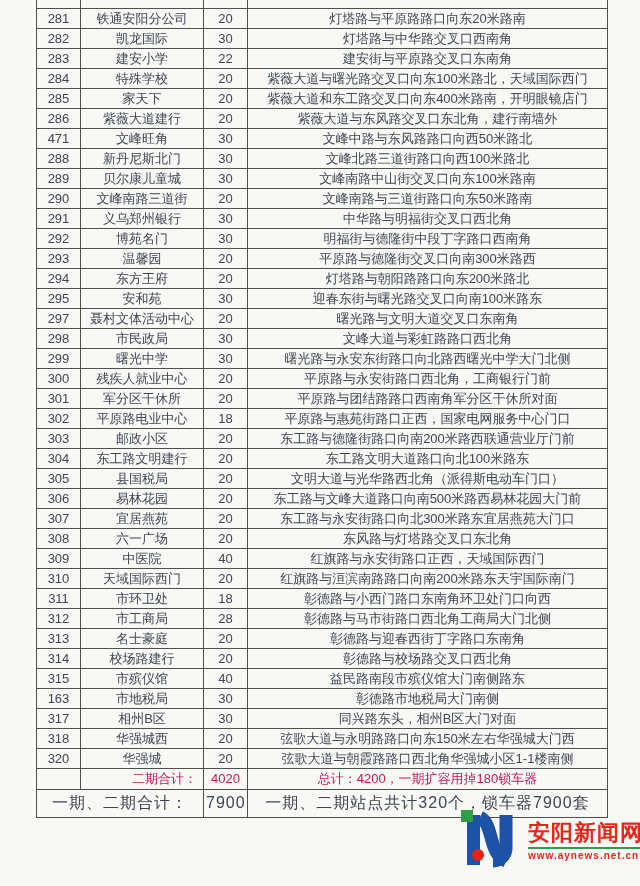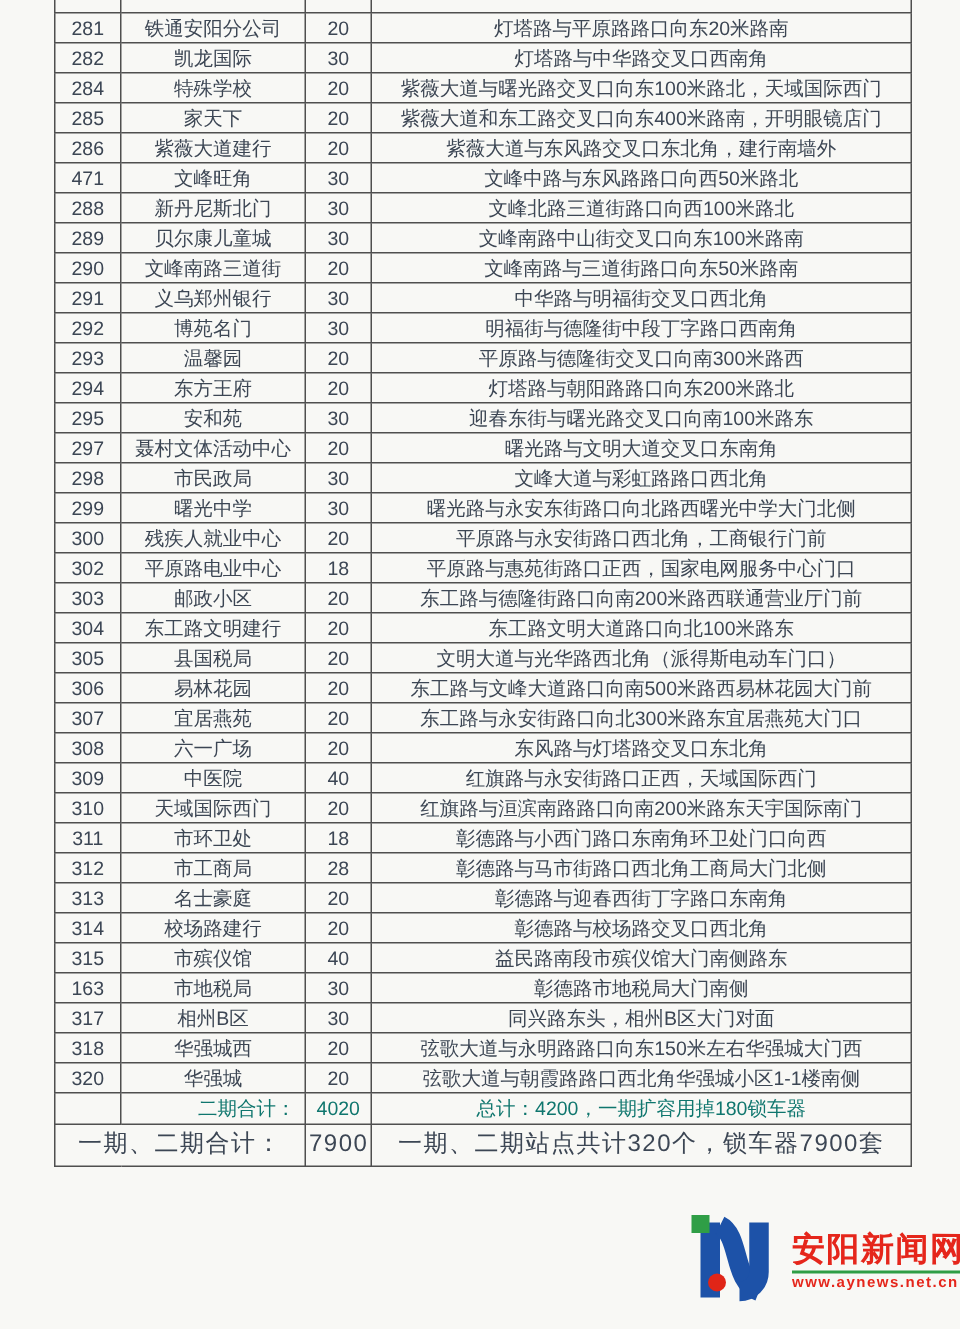--- a/index.html
+++ b/index.html
@@ -26,21 +26,21 @@
     padding:0 2px;
     overflow:hidden;
     white-space:nowrap;
   }
   .col-no{width:44px;}
   .col-name{width:123px;}
   .col-qty{width:44px;}
   .col-desc{width:360px;}
   tr.partial td{border-top:none;height:8px;}
   tr.data-row td{height:19px;}
-  tr.summary2 td{height:20px;color:#0f766e;border-radius:10px;}
+  tr.summary2 td{height:20px;color:#be185d;border-radius:10px;}
   tr.summary2 td.lbl{text-align:right;padding-right:6px;}
   tr.summary-total td{height:27px;font-size:16px;letter-spacing:1px;}
   .watermark{
     position:absolute;left:452px;top:810px;
     width:196px;height:70px;
     display:flex;align-items:flex-start;
   }
   .wm-logo{width:74px;height:62px;flex:0 0 auto;}
   .wm-text{margin-left:2px;margin-top:12px;}
   .wm-title{
@@ -80,20 +80,26 @@
       <td>20</td>
       <td>灯塔路与平原路路口向东20米路南</td>
     </tr>
         <tr class="data-row">
       <td>282</td>
       <td>凯龙国际</td>
       <td>30</td>
       <td>灯塔路与中华路交叉口西南角</td>
     </tr>
         <tr class="data-row">
+      <td>283</td>
+      <td>建安小学</td>
+      <td>22</td>
+      <td>建安街与平原路交叉口东南角</td>
+    </tr>
+        <tr class="data-row">
       <td>284</td>
       <td>特殊学校</td>
       <td>20</td>
       <td>紫薇大道与曙光路交叉口向东100米路北，天域国际西门</td>
     </tr>
         <tr class="data-row">
       <td>285</td>
       <td>家天下</td>
       <td>20</td>
       <td>紫薇大道和东工路交叉口向东400米路南，开明眼镜店门</td>
@@ -174,20 +180,26 @@
       <td>299</td>
       <td>曙光中学</td>
       <td>30</td>
       <td>曙光路与永安东街路口向北路西曙光中学大门北侧</td>
     </tr>
         <tr class="data-row">
       <td>300</td>
       <td>残疾人就业中心</td>
       <td>20</td>
       <td>平原路与永安街路口西北角，工商银行门前</td>
+    </tr>
+        <tr class="data-row">
+      <td>301</td>
+      <td>军分区干休所</td>
+      <td>20</td>
+      <td>平原路与团结路路口西南角军分区干休所对面</td>
     </tr>
         <tr class="data-row">
       <td>302</td>
       <td>平原路电业中心</td>
       <td>18</td>
       <td>平原路与惠苑街路口正西，国家电网服务中心门口</td>
     </tr>
         <tr class="data-row">
       <td>303</td>
       <td>邮政小区</td>

